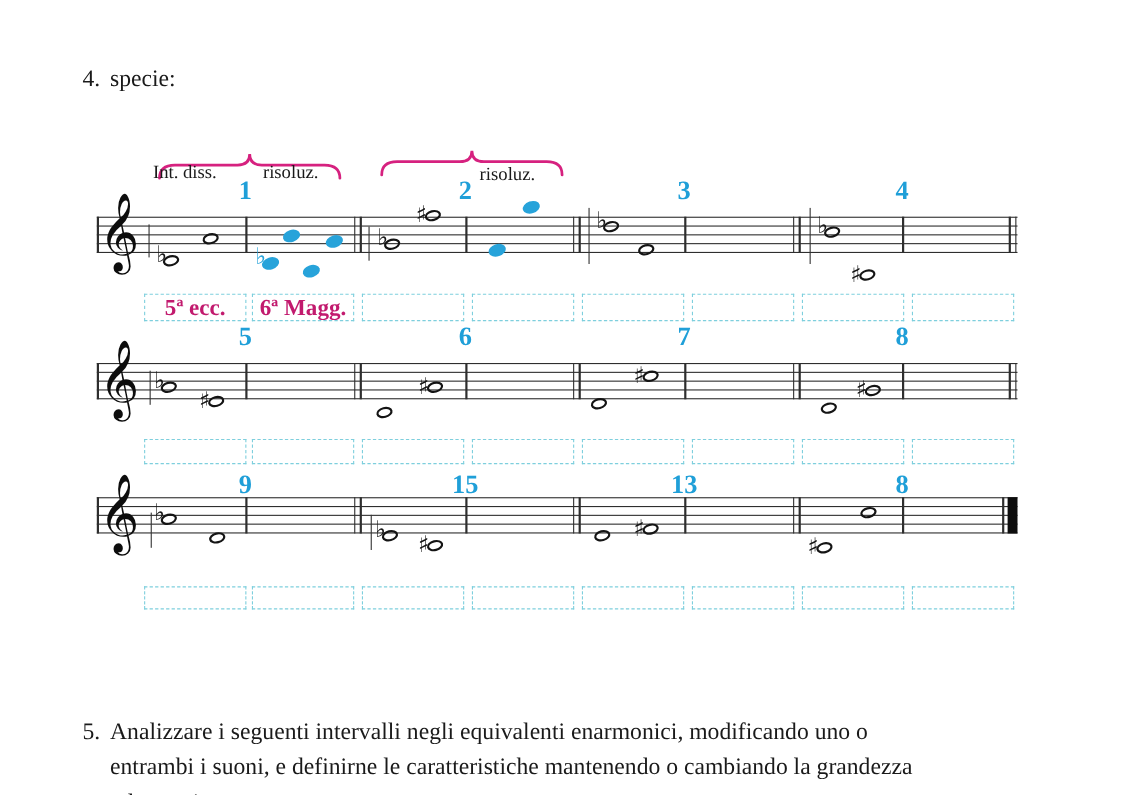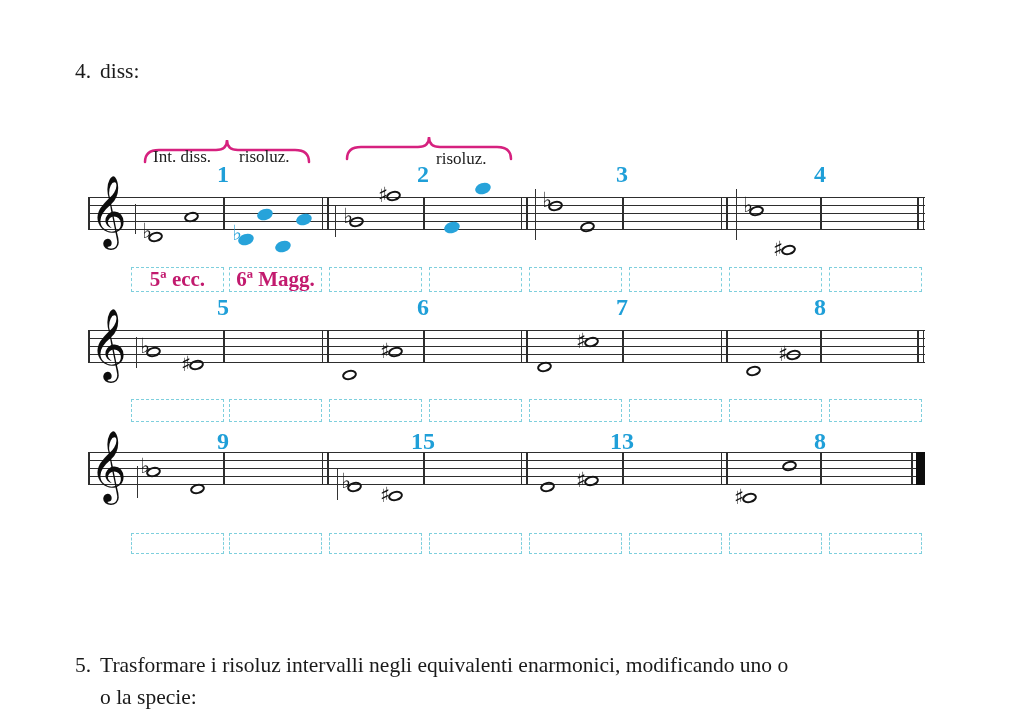--- a/index.html
+++ b/index.html
@@ -26,31 +26,31 @@
   .blabel{position:absolute;font-size:17px;color:#1a1a1a;white-space:nowrap;}
   .bracesvg{position:absolute;overflow:visible;}
 </style>
 </head>
 <body>
 
 <div class="page">
 
   <div class="ex ex4">
     <span class="exnum">4.</span>
-    <div class="exline">diss:</div>
+    <div class="exline">specie:</div>
   </div>
 
   <svg class="bracesvg" style="left:143px;top:138px;" width="170" height="28" viewBox="0 0 170 28">
     <path d="M2,24 Q2,12 16,12 L73,12 Q84,12 84,2 Q84,12 95,12 L152,12 Q166,12 166,24" fill="none" stroke="#d6217f" stroke-width="2.5" stroke-linecap="round"></path>
   </svg>
   <svg class="bracesvg" style="left:345px;top:135px;" width="170" height="28" viewBox="0 0 170 28">
     <path d="M2,24 Q2,12 16,12 L73,12 Q84,12 84,2 Q84,12 95,12 L152,12 Q166,12 166,24" fill="none" stroke="#d6217f" stroke-width="2.5" stroke-linecap="round"></path>
   </svg>
 
-  <div class="blabel" style="left:153px;top:147px;">Int. diss.</div>
+  <div class="blabel" style="left:139px;top:147px;">Int. diss.</div>
   <div class="blabel" style="left:239px;top:147px;">risoluz.</div>
   <div class="blabel" style="left:436px;top:149px;">risoluz.</div>
 
   <div id="score">
       <div class="sline" style="left: 88px; top: 197px; width: 837px;"></div>
       <div class="sline" style="left: 88px; top: 205px; width: 837px;"></div>
       <div class="sline" style="left: 88px; top: 213px; width: 837px;"></div>
       <div class="sline" style="left: 88px; top: 221px; width: 837px;"></div>
       <div class="sline" style="left: 88px; top: 229px; width: 837px;"></div>
       <div class="clef" style="left: 90px; top: 177px;">𝄞</div>
@@ -195,17 +195,18 @@
       <div class="abox" style="left: 629px; top: 533px; width: 93px; height: 21px;"></div>
       <div class="abox" style="left: 729px; top: 533px; width: 93px; height: 21px;"></div>
       <div class="abox" style="left: 829px; top: 533px; width: 93px; height: 21px;"></div>
     </div>
 
   <div class="anslabel" style="left:131px;top:267px;width:93px;height:25px;color:#c21a6e;">5ª ecc.</div>
   <div class="anslabel" style="left:229px;top:267px;width:93px;height:25px;color:#c21a6e;">6ª Magg.</div>
 
   <div class="ex ex5">
     <span class="exnum">5.</span>
-    <div class="exline">Trasformare i risoluz intervalli negli equivalenti enarmonici, modificando uno o</div>
+    <div class="exline">Analizzare i seguenti intervalli negli equivalenti enarmonici, modificando uno o</div>
+    <div class="exline">entrambi i suoni, e definirne le caratteristiche mantenendo o cambiando la grandezza</div>
     <div class="exline">o la specie:</div>
   </div>
 
 </div>
 
 </body></html>

